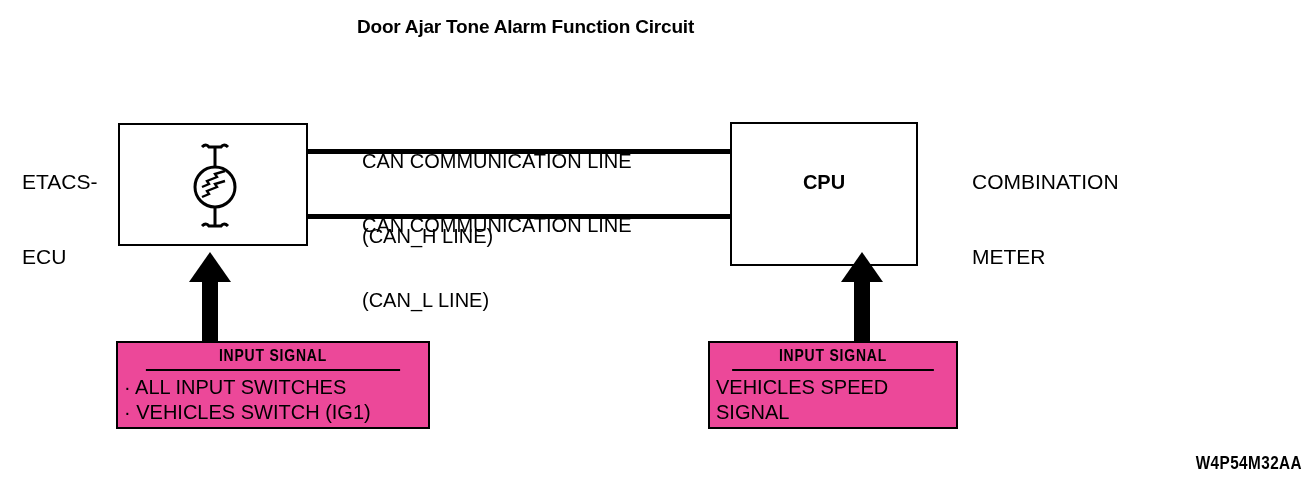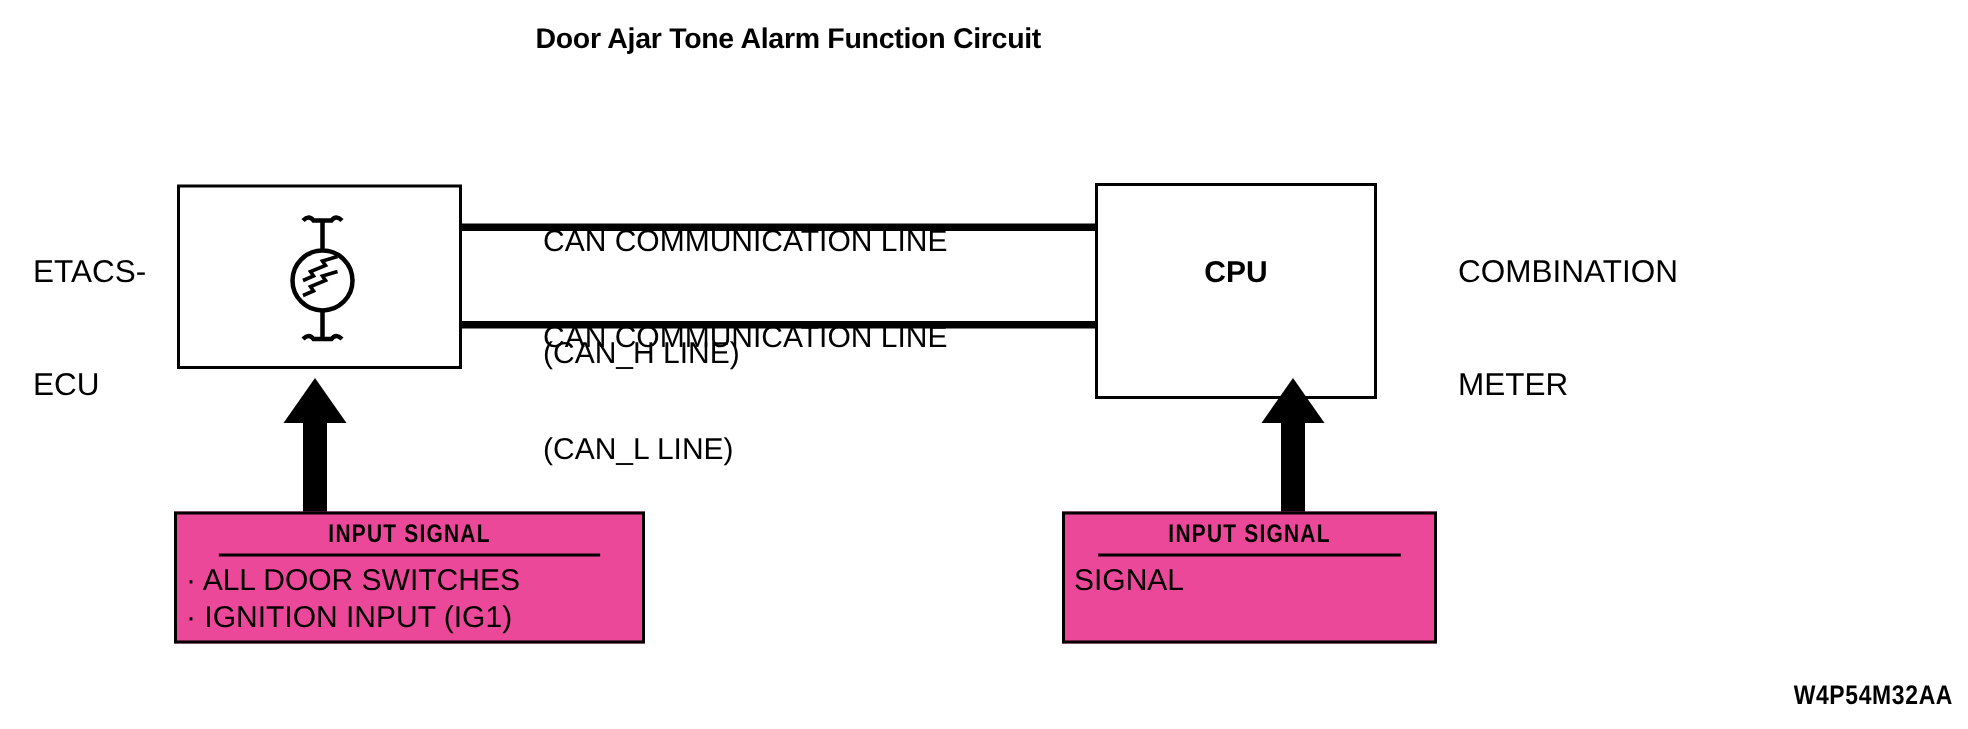--- a/index.html
+++ b/index.html
@@ -195,27 +195,28 @@
   </div>
 
   <div class="arrow-up" style="left:841px; top:252px; width:42px; height:90px;">
     <span class="head"></span>
     <span class="shaft" style="top:28px; width:16px; height:62px;"></span>
   </div>
 
   <div class="signal-box" style="left:116px; top:341px; width:314px; height:88px;">
     <div class="signal-header">INPUT SIGNAL</div>
     <div class="signal-body">
-      <div class="signal-item">· ALL DOOR SWITCHES</div>
-      <div class="signal-item">· IGNITION INPUT (IG1)</div>
+      <div class="signal-item">· ALL INPUT SWITCHES</div>
+      <div class="signal-item">· VEHICLES SWITCH (IG1)</div>
     </div>
   </div>
 
   <div class="signal-box" style="left:708px; top:341px; width:250px; height:88px;">
     <div class="signal-header">INPUT SIGNAL</div>
     <div class="signal-body">
+      <div class="signal-item">VEHICLES SPEED</div>
       <div class="signal-item">SIGNAL</div>
     </div>
   </div>
 
   <div class="figure-code">W4P54M32AA</div>
 
 </div>
 
 </body></html>

